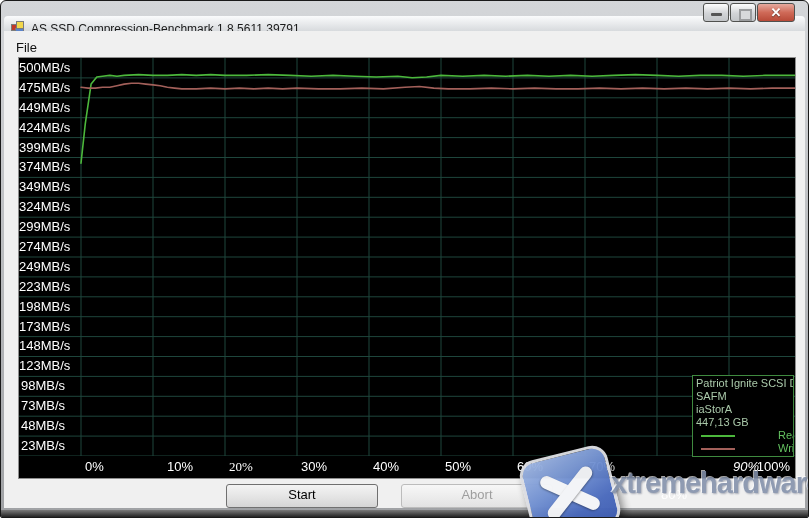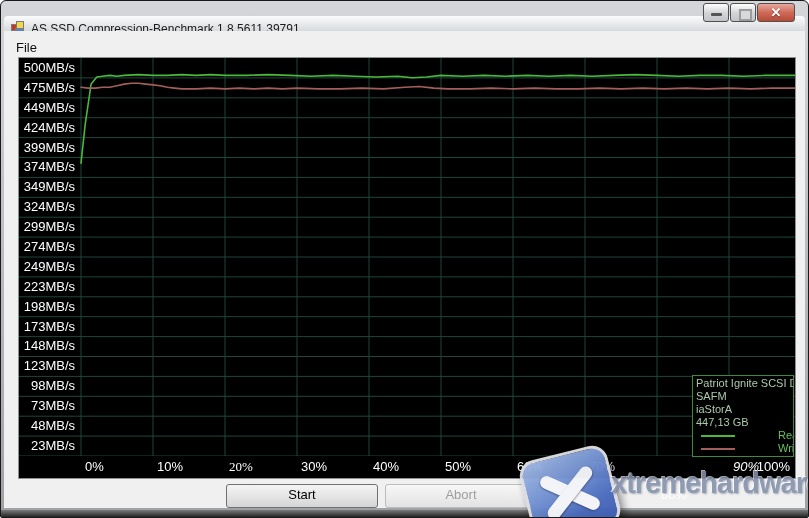--- a/index.html
+++ b/index.html
@@ -28,35 +28,35 @@
   .glyph-close{position:absolute;left:0;right:0;top:1px;text-align:center;color:#fff;
            font-weight:bold;font-size:13px;text-shadow:0 1px 1px rgba(0,0,0,.5);}
   .client-area{position:absolute;left:3px;top:30px;right:3px;bottom:9px;background:#f0f0f0;}
   .menubar{position:absolute;left:3px;top:30px;right:3px;height:32px;background:#f0f0f0;
            display:flex;align-items:center;font-size:13px;color:#111;}
   .menu-item{padding:3px 9px;margin-left:3px;}
   .chart-panel{position:absolute;left:18px;top:57px;width:776px;height:420px;background:#000;
            outline:1px solid #8f8f8f;}
   .plot-svg-holder{position:absolute;left:0;top:0;width:776px;height:398px;overflow:hidden;}
   .y-axis{position:absolute;left:0;top:0;width:60px;height:398px;}
-  .y-tick{height:19.9px;line-height:19.9px;text-align:right;padding-right:4px;
+  .y-tick{height:19.9px;line-height:19.9px;text-align:right;padding-right:14px;
            color:#fff;font-size:13px;white-space:nowrap;}
   .x-axis{position:absolute;left:60px;top:398px;width:716px;height:22px;}
   .x-tick{position:absolute;top:0;line-height:22px;color:#fff;font-size:13px;white-space:nowrap;}
   .legend{position:absolute;left:673px;top:317px;width:102px;height:82px;background:#000;
            border:1px solid #3f8a3f;box-sizing:border-box;padding:1px 3px;overflow:hidden;
            font-size:11px;line-height:13px;color:#aac9aa;white-space:nowrap;z-index:5;}
   .legend-entry{display:flex;align-items:center;height:13px;gap:34px;}
   .legend-swatch{width:34px;height:0;border-top:2px solid #4cb83c;margin:0 9px 0 5px;flex:none;}
   .legend-entry span{color:#63c05f;}
   .btn{position:absolute;top:483px;width:152px;height:24px;box-sizing:border-box;
            border:1px solid #707070;border-radius:3px;font-size:13px;text-align:center;
            line-height:20px;background:linear-gradient(#f4f4f4,#e4e4e4 55%,#d5d5d5);color:#000;cursor:default;}
   .btn-start{left:225px;}
-  .btn-abort{left:384px;border-color:#bcbcbc;color:#9e9e9e;
+  .btn-abort{left:400px;border-color:#bcbcbc;color:#9e9e9e;
            background:linear-gradient(#f7f7f7,#ececec 55%,#e2e2e2);}
   .wm-logo{position:absolute;left:524px;top:451px;width:84px;height:76px;z-index:9;
            transform:rotate(-14deg);border-radius:16px;border:3px solid #dcdde2;
            background:linear-gradient(160deg,#a3bae4 0%,#7190d1 40%,#4a6abd 72%,#3f5db2 100%);
            box-shadow:3px 4px 8px rgba(0,0,0,.45);opacity:.97;}
   .wm-logo i{position:absolute;left:50%;top:50%;width:64px;height:13px;background:#f4f5f8;
            border-radius:7px;box-shadow:0 1px 2px rgba(0,0,0,.35);}
   .wm-logo .bar1{transform:translate(-50%,-50%) rotate(38deg);}
   .wm-logo .bar2{transform:translate(-50%,-50%) rotate(-38deg);}
   .wm-text{position:absolute;left:610px;top:466px;z-index:9;font-size:29px;font-weight:bold;
@@ -149,21 +149,21 @@
         <div class="y-tick">173MB/s</div>
         <div class="y-tick">148MB/s</div>
         <div class="y-tick">123MB/s</div>
         <div class="y-tick">98MB/s</div>
         <div class="y-tick">73MB/s</div>
         <div class="y-tick">48MB/s</div>
         <div class="y-tick">23MB/s</div>
       </div>
     <div class="x-axis" id="x-axis">
         <div class="x-tick" style="left: 6px;">0%</div>
-        <div class="x-tick" style="left: 78px;">10%</div>
+        <div class="x-tick" style="left: 88px;">10%</div>
         <div class="x-tick" style="left: 150px; font-family: Liberation Serif, serif;">20%</div>
         <div class="x-tick" style="left: 222px;">30%</div>
         <div class="x-tick" style="left: 294px;">40%</div>
         <div class="x-tick" style="left: 366px;">50%</div>
         <div class="x-tick" style="left: 438px;">60%</div>
         <div class="x-tick" style="left: 510px;">70%</div>
         <div class="x-tick" style="left: 582px; margin-top: 28px;">80%</div>
         <div class="x-tick" style="left: 654px; font-style: italic;">90%</div>
         <div class="x-tick" style="right: 5px;">100%</div>
       </div>

